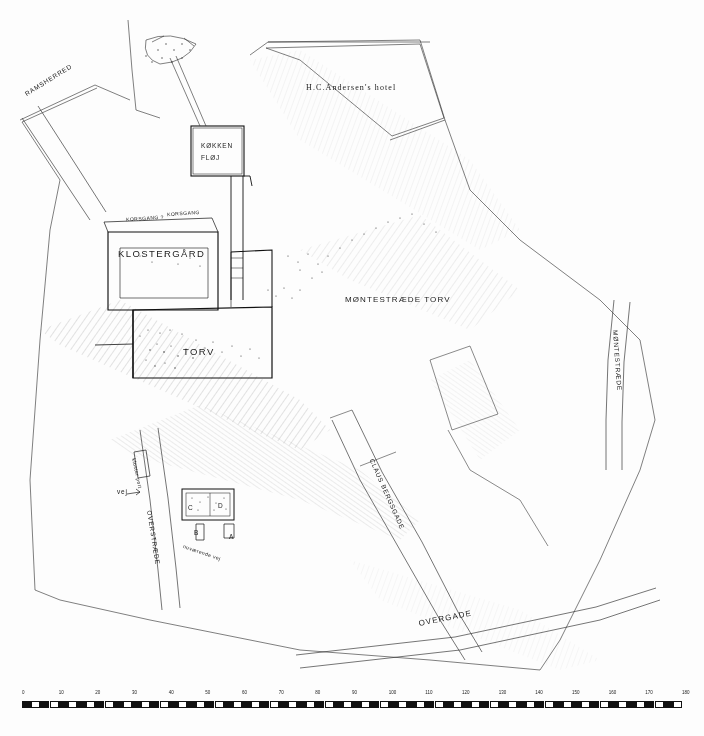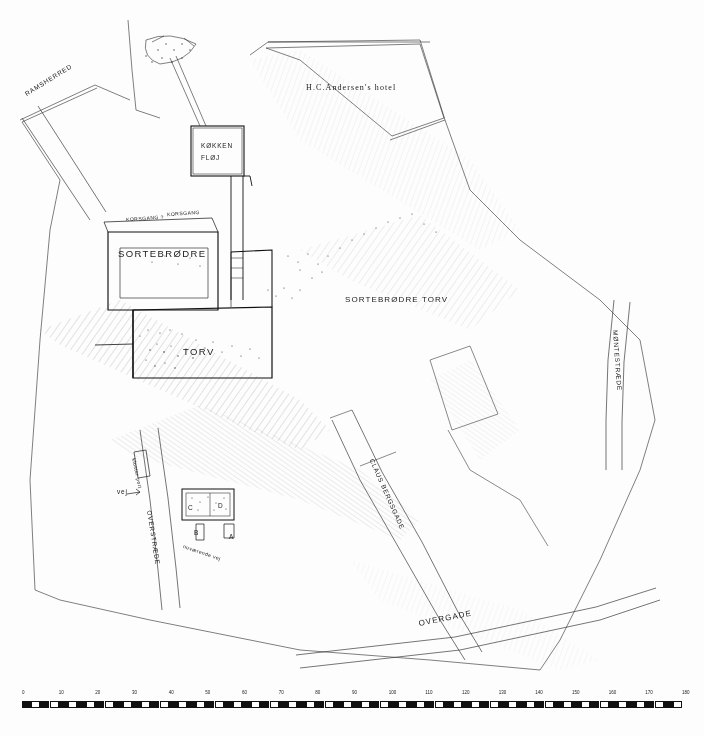--- a/index.html
+++ b/index.html
@@ -263,28 +263,28 @@
       <path d="M470 470 L520 500 L548 546"></path>
       <path d="M448 430 L470 470"></path>
     </g>
   </svg>
 
   <div class="lbl lbl-md serif" style="left:306px; top:84px;">H.C.Andersen's hotel</div>
 
   <div class="lbl lbl-sm" style="left:201px; top:143px;">KØKKEN</div>
   <div class="lbl lbl-sm" style="left:201px; top:155px;">FLØJ</div>
 
-  <div class="lbl lbl-lg" style="left:118px; top:249px;">SORTEBRØDRE</div>
+  <div class="lbl lbl-lg" style="left:118px; top:249px;">KLOSTERGÅRD</div>
 
   <div class="lbl lbl-lg" style="left:183px; top:347px;">TORV</div>
 
   <div class="lbl lbl-xs" style="left:167px; top:211px; transform:rotate(-4deg);">KORSGANG</div>
   <div class="lbl lbl-xs" style="left:126px; top:216px; transform:rotate(-4deg);">KORSGANG ?</div>
 
-  <div class="lbl lbl-md" style="left:345px; top:296px;">SORTEBRØDRE TORV</div>
+  <div class="lbl lbl-md" style="left:345px; top:296px;">MØNTESTRÆDE TORV</div>
 
   <div class="lbl lbl-sm" style="left:24px; top:92px; transform:rotate(-32deg); transform-origin:left top;">RAMSHERRED</div>
 
   <div class="lbl lbl-sm" style="left:618px; top:330px; transform:rotate(86deg); transform-origin:left top;">MØNTESTRÆDE</div>
 
   <div class="lbl lbl-sm" style="left:374px; top:458px; transform:rotate(66deg); transform-origin:left top;">CLAUS BERGSGADE</div>
 
   <div class="lbl lbl-md" style="left:418px; top:620px; transform:rotate(-11deg); transform-origin:left top;">OVERGADE</div>
 
   <div class="lbl lbl-sm" style="left:152px; top:510px; transform:rotate(81deg); transform-origin:left top;">OVERSTRÆDE</div>

